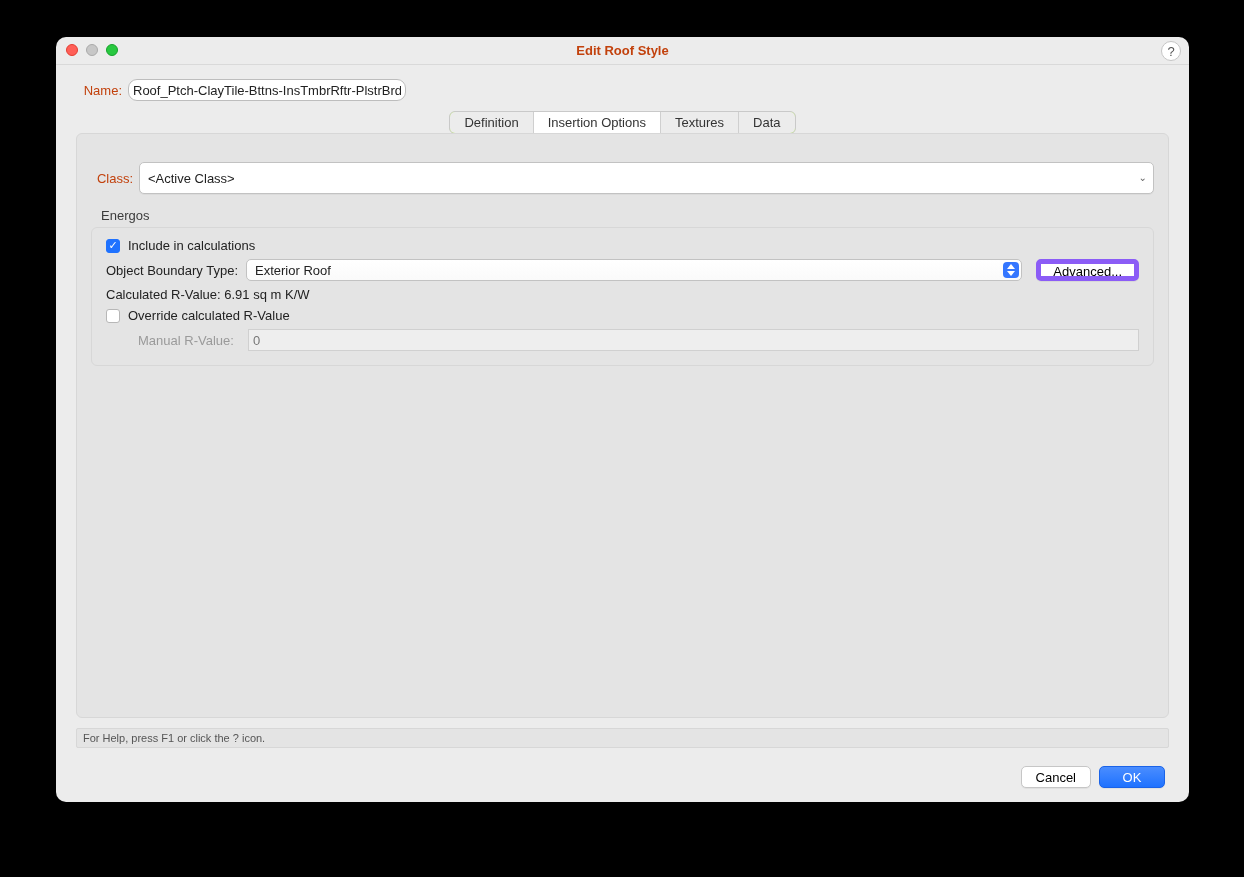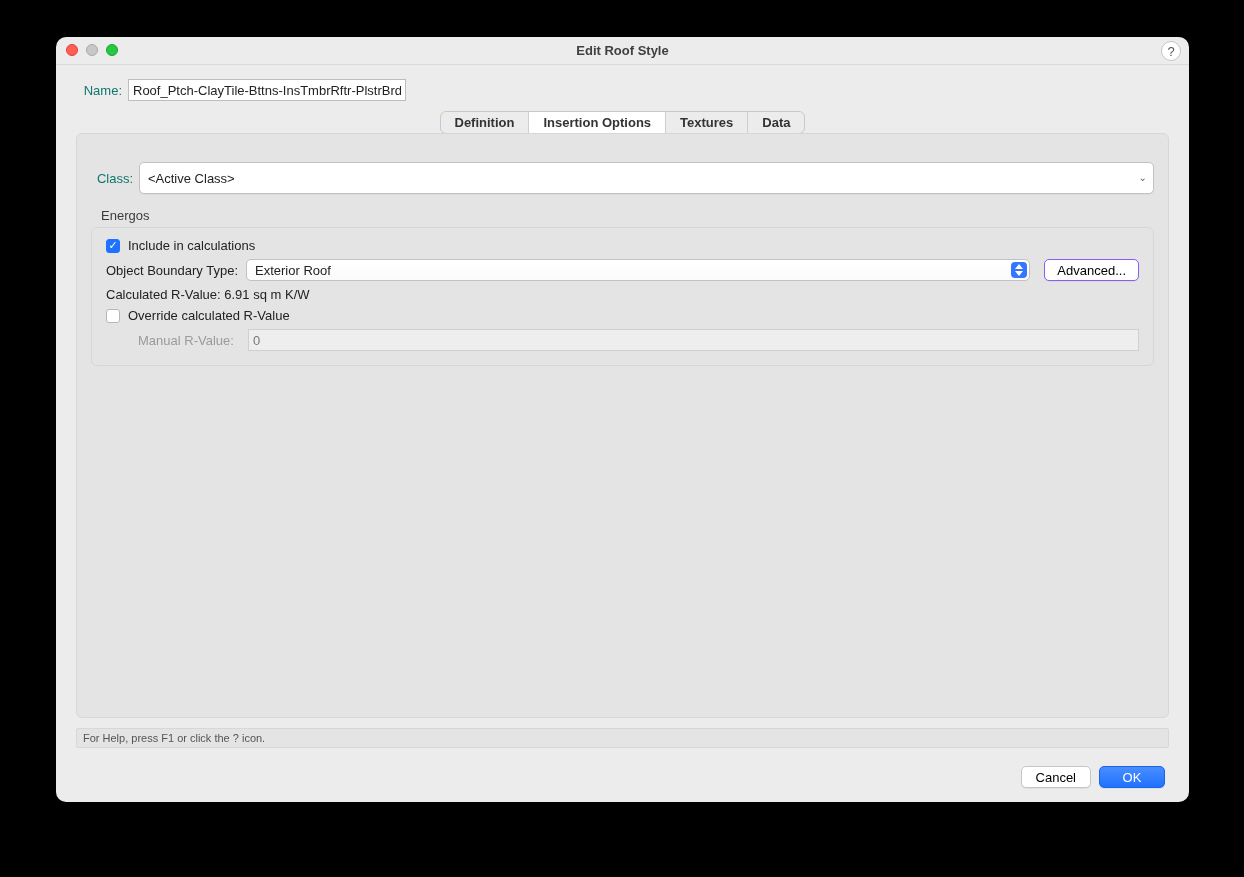--- a/index.html
+++ b/index.html
@@ -36,60 +36,59 @@
     left: 10px; top: 7px;
     display: flex; gap: 8px;
   }
   .traffic span {
     width: 12px; height: 12px; border-radius: 50%;
     display: inline-block;
   }
   .tl-close { background: #ff5f57; border: .5px solid #e33e32; }
   .tl-min   { background: #c7c7c7; border: .5px solid #aaaaaa; }
   .tl-zoom  { background: #28c840; border: .5px solid #17a32b; }
-  .titlebar .title { font-weight: 600; font-size: 13px; color: #404040; }
+  .titlebar .title { font-weight: 600; font-size: 13px; color: #c2410c; }
   .help-btn {
     position: absolute;
     right: 8px; top: 4px;
     width: 20px; height: 20px;
     border-radius: 50%;
     background: #fff;
     border: 1px solid #c5c5c5;
     font-size: 13px; color: #555;
     display: flex; align-items: center; justify-content: center;
     cursor: default;
   }
   .body {
     flex: 1;
     padding: 14px 20px 14px 20px;
     display: flex;
     flex-direction: column;
   }
   .row { display: flex; align-items: center; }
-  .label { color: #0f766e; }
+  .label { color: #c2410c; }
   .name-row .label { width: 46px; text-align: right; margin-right: 6px; }
   .text-input {
     height: 22px;
     border: 1px solid #bdbdbd;
     background: #fff;
     border-radius: 0;
     padding: 1px 4px;
     font-size: 13px;
     color: #222;
   }
-  .name-row .text-input { width: 278px; }
+  .name-row .text-input { width: 278px; border-radius: 9px; }
   .tabbar {
     margin: 10px auto 0 auto;
     display: flex;
     border: 1px solid #c9c9c9;
     border-radius: 6px;
     overflow: hidden;
     background: #bef264;
     width: fit-content;
-    font-weight: bold;
   }
   .tab {
     padding: 3px 14px;
     font-size: 13px;
     color: #333;
     border-right: 1px solid #cfcfcf;
     background: #ececec;
     cursor: default;
   }
   .tab:last-child { border-right: none; }
@@ -170,21 +169,21 @@
     display: flex; flex-direction: column;
     align-items: center; justify-content: center;
     color: #fff;
   }
   .obt-select .stepper svg { display:block; }
   .adv-btn {
     margin-left: 14px;
     height: 22px;
     padding: 0 12px;
     background: #fff;
-    border: 1px solid #8b5cf6;
+    border: 5px solid #8b5cf6;
     border-radius: 5px;
     font-size: 13px;
     box-shadow: 0 1px 0 rgba(0,0,0,.05);
   }
   .sub-row { margin-left: 32px; display:flex; align-items:center; margin-top: 6px; }
   .sub-row .label { color: #9a9a9a; margin-right: 14px; }
   .sub-row .text-input { flex:1; background:#eeeeee; border:1px solid #d0d0d0; color:#777; }
   .statusbar {
     margin-top: 10px;
     border: 1px solid #d7d7d7;

